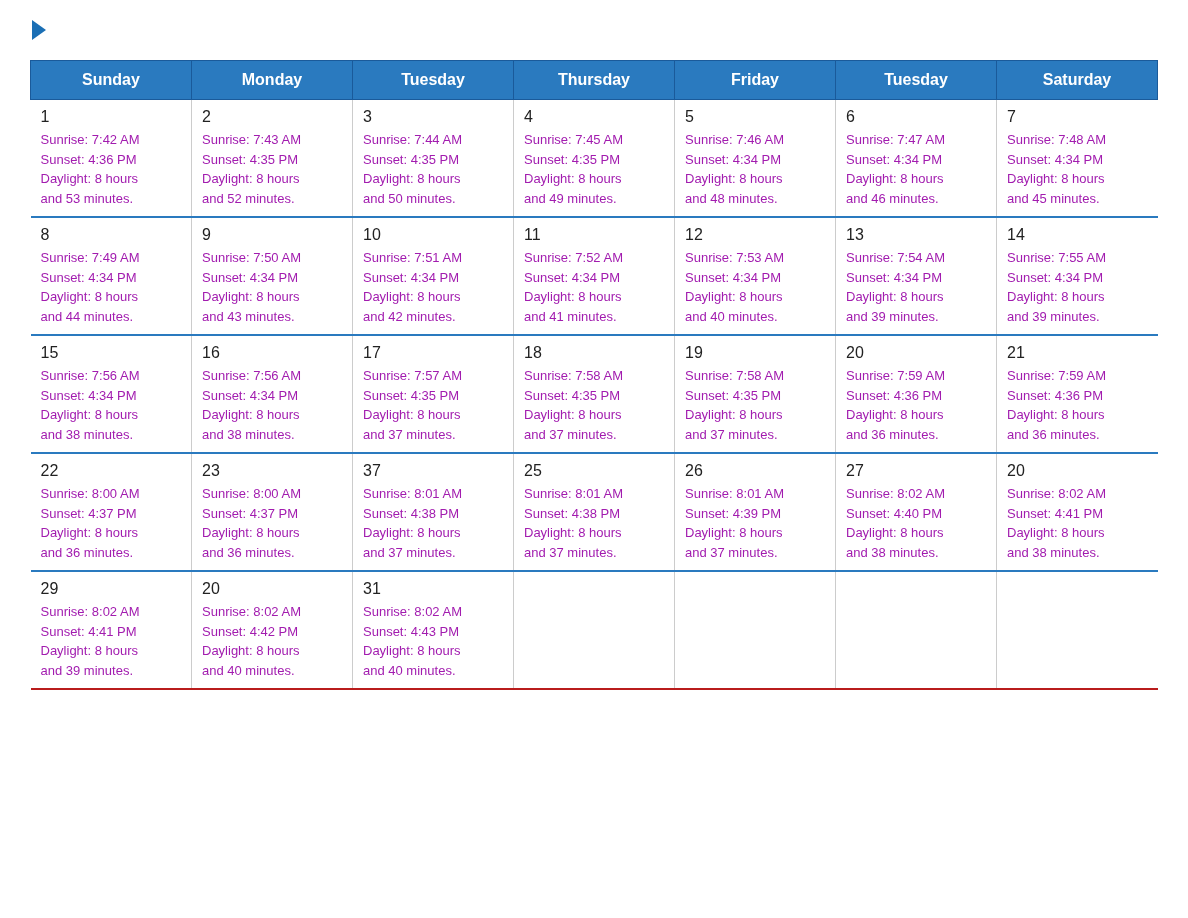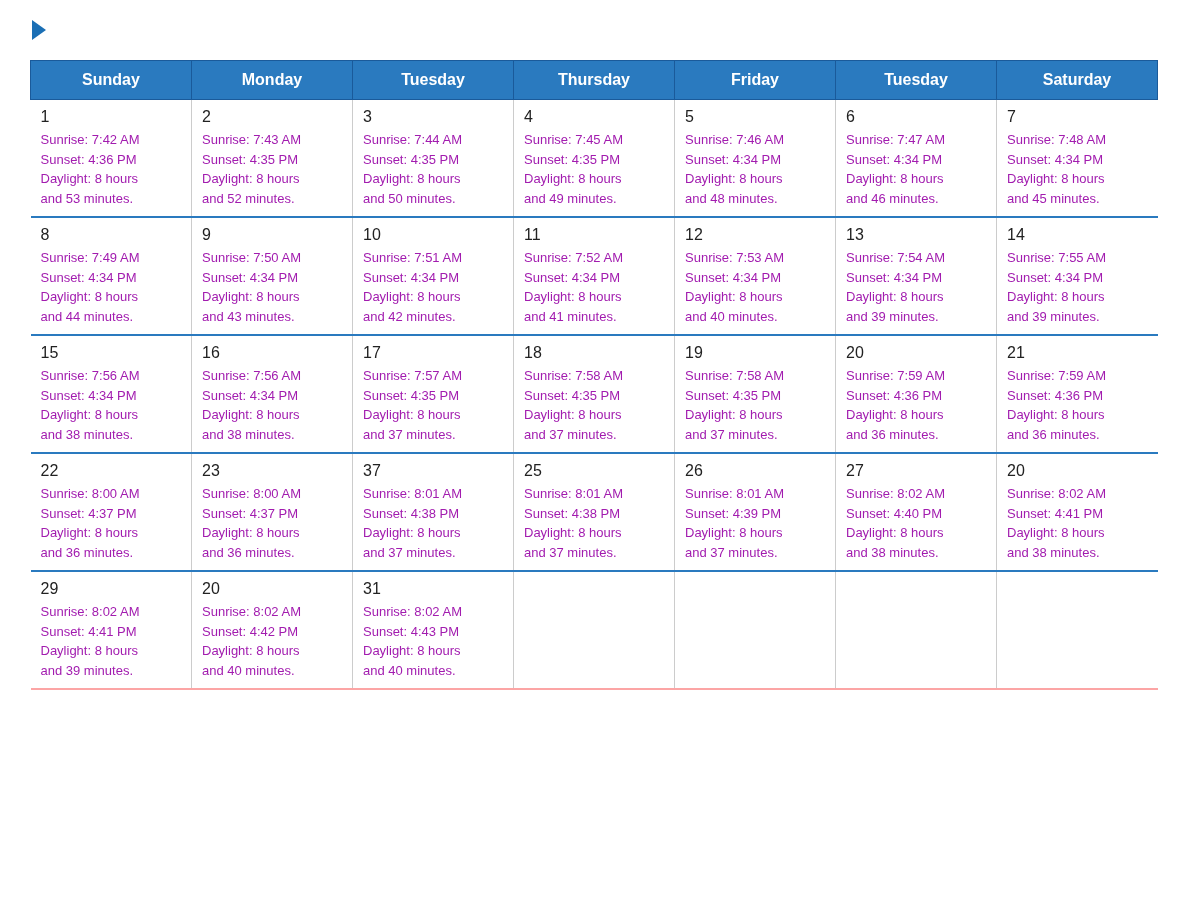--- a/index.html
+++ b/index.html
@@ -91,21 +91,21 @@
       font-weight: normal;
       margin-bottom: 4px;
       display: block;
     }
     .day-info {
       font-size: 13px;
       line-height: 1.5;
       color: #a21caf;
     }
     tbody tr:last-child {
-      border-bottom: 2px solid #fca5a5;
+      border-bottom: 2px solid #b91c1c;
     }
     .empty-cell {
       background: #fff;
     }
   </style>
 </head>
 <body>
 
 <div class="header">
   <div class="logo">

